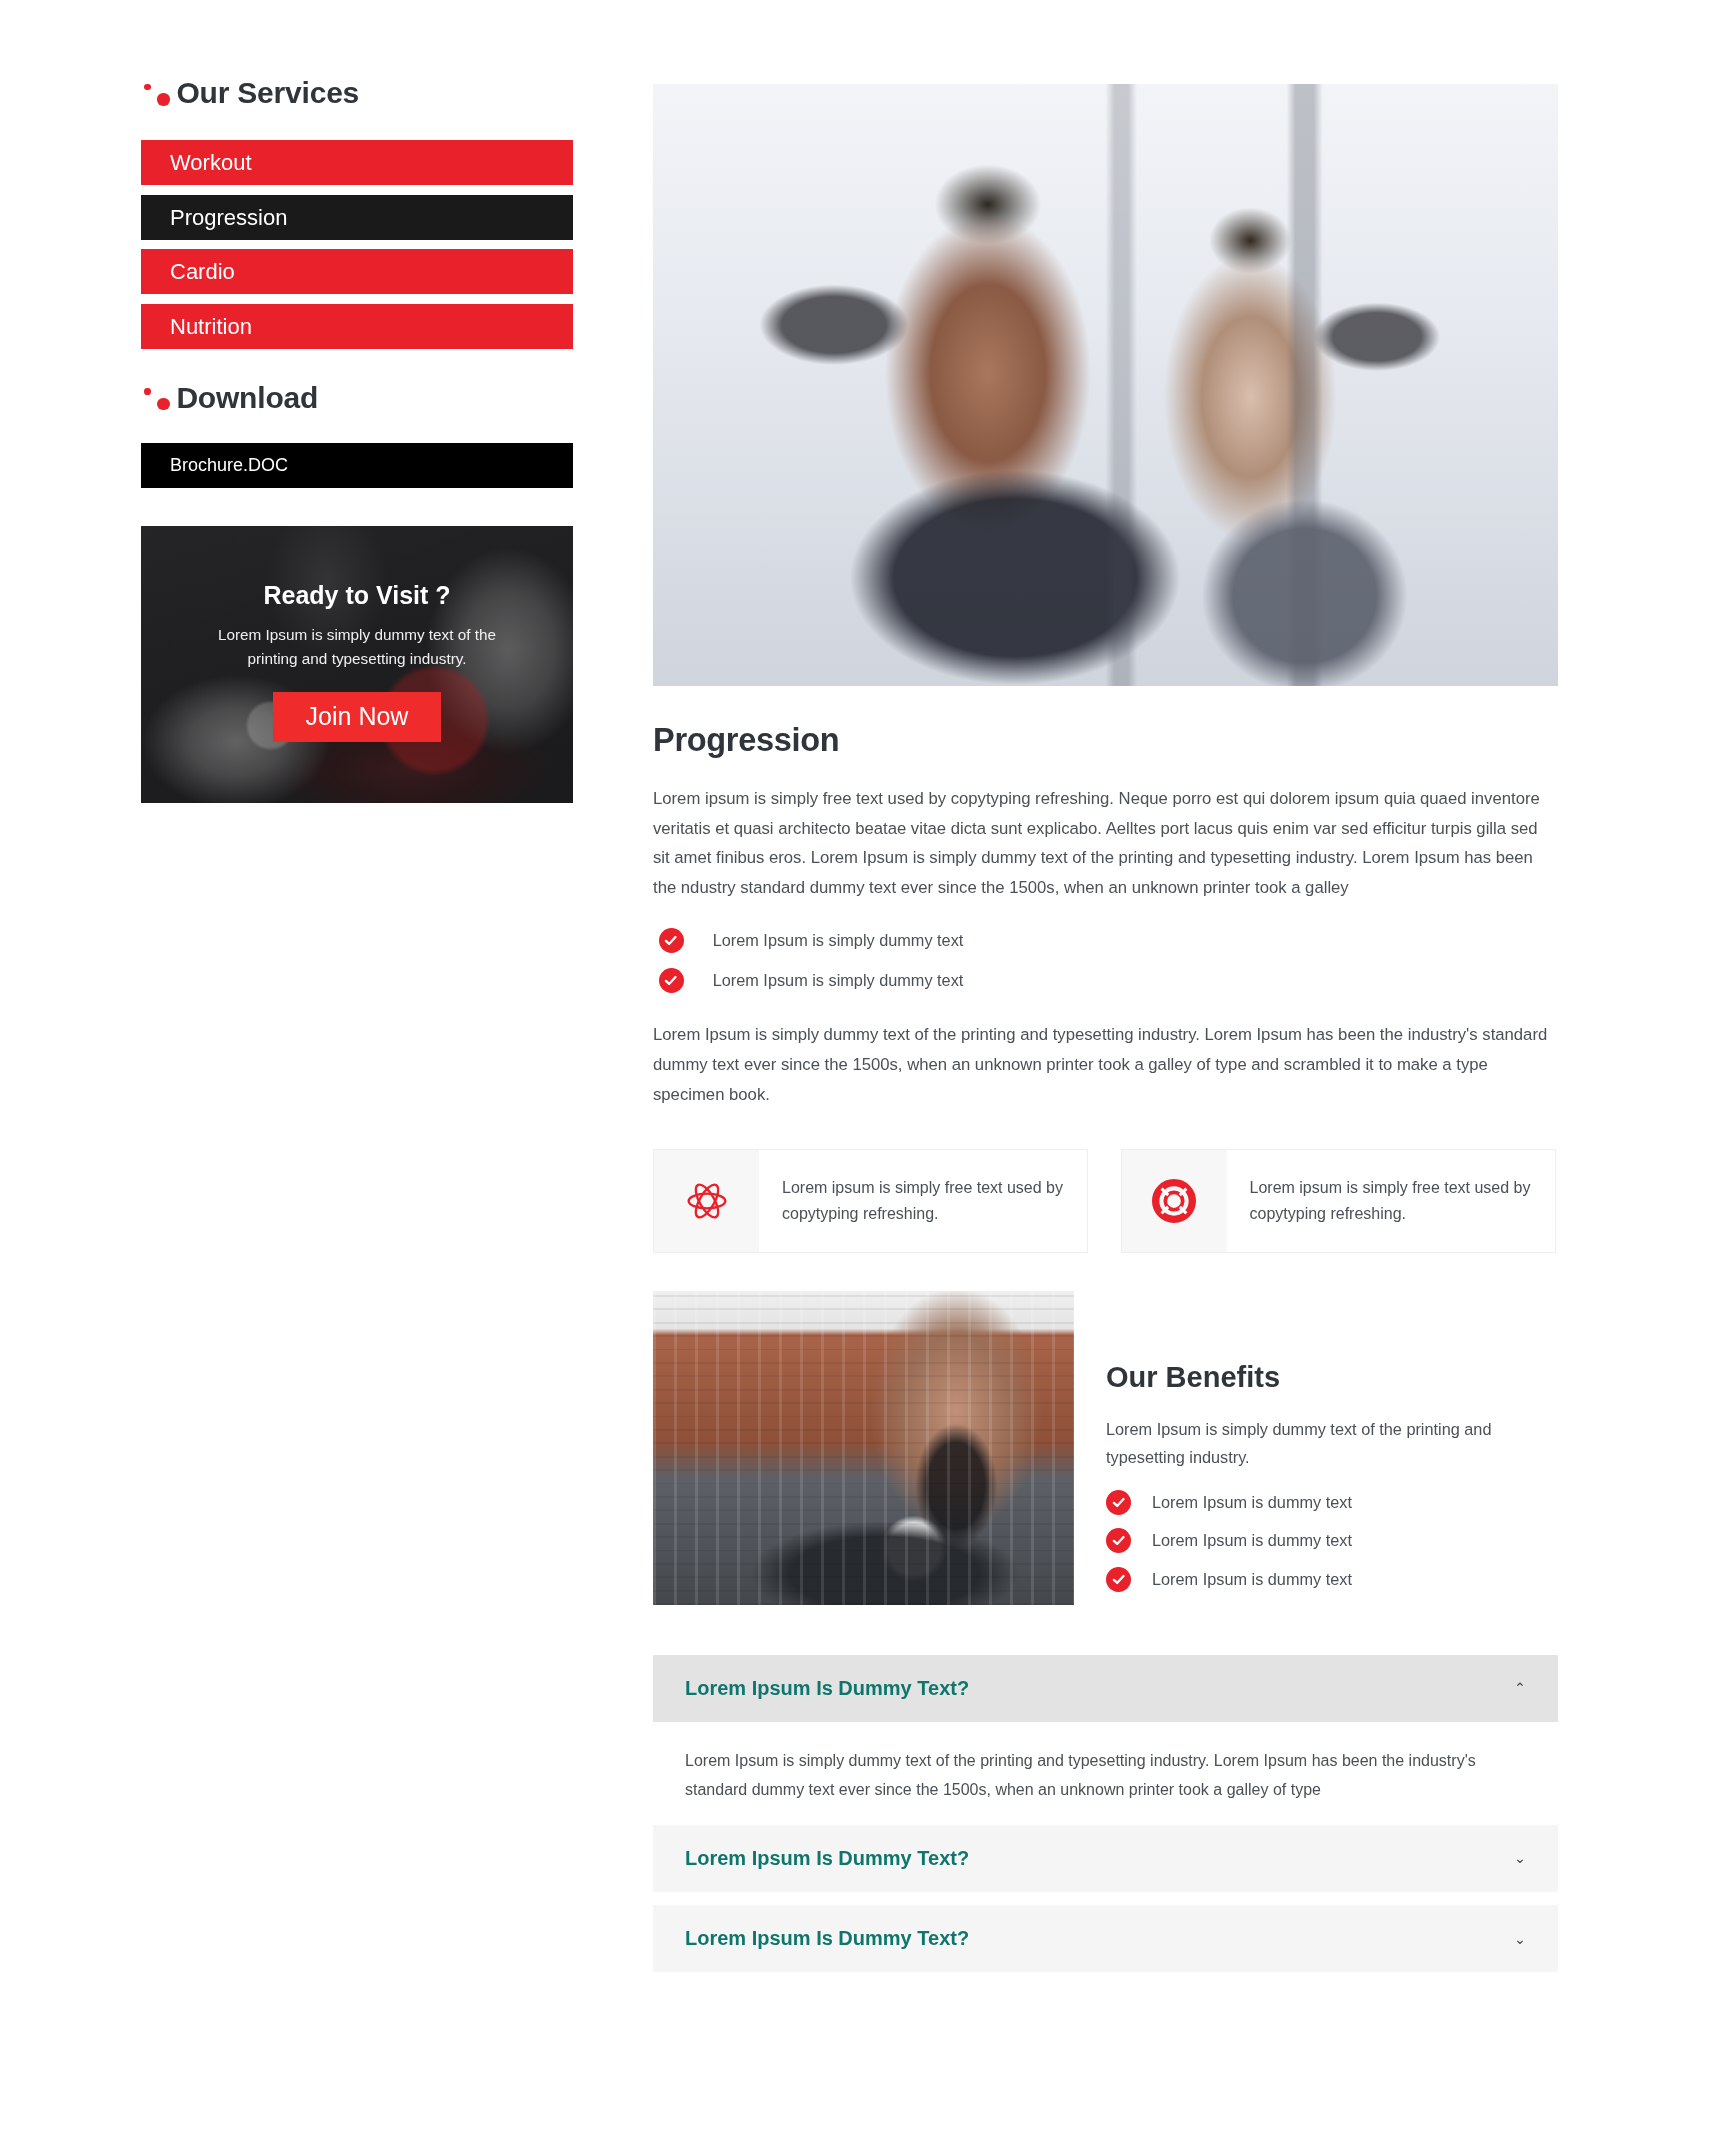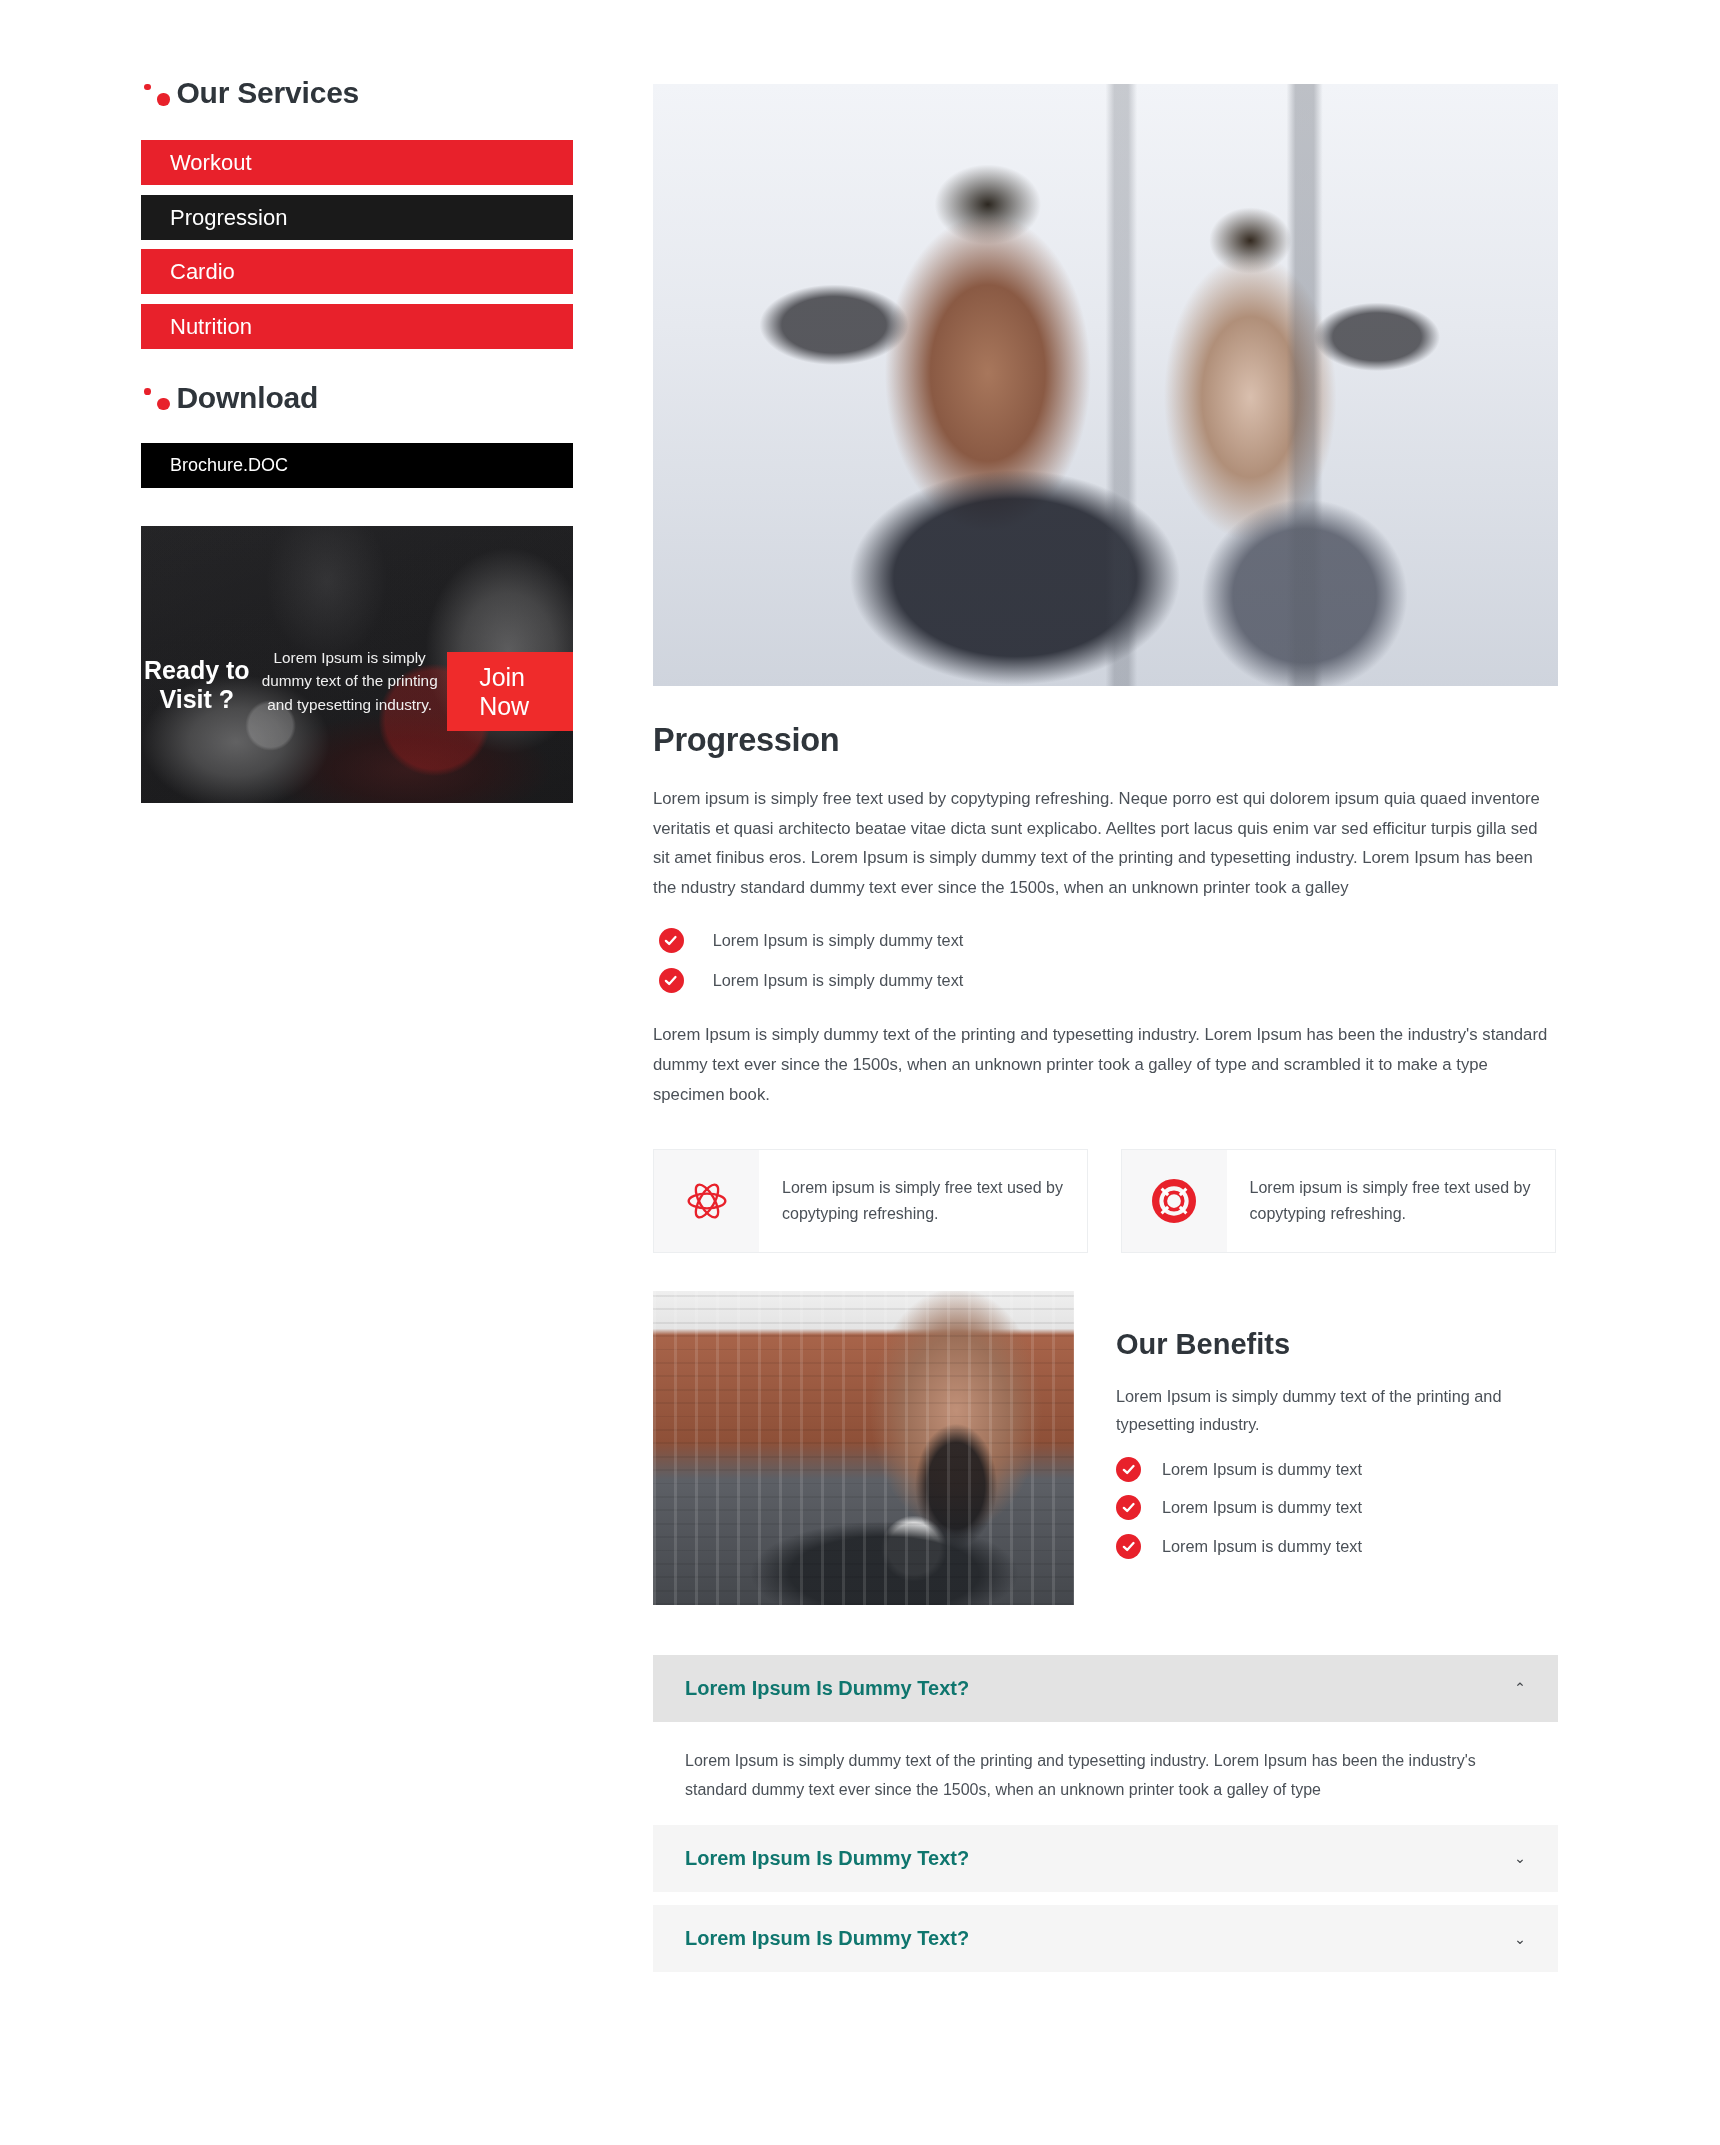--- a/index.html
+++ b/index.html
@@ -134,21 +134,21 @@
     inset: 0;
     background:
       radial-gradient(circle at 30% 72%, rgba(255,255,255,0.18) 0 6%, transparent 7%),
       radial-gradient(circle at 68% 70%, rgba(180,30,30,0.35) 0 14%, transparent 16%),
       linear-gradient(rgba(20,20,22,0.55), rgba(20,20,22,0.62));
   }
   .promo-inner {
     position: absolute;
     inset: 0;
     display: flex;
-    flex-direction: row;
+    flex-direction: column;
     align-items: center;
     justify-content: flex-start;
     padding-top: 55px;
     box-sizing: border-box;
   }
   .promo-heading {
     color: #ffffff;
     font-size: 25px;
     font-weight: bold;
     margin: 0 0 13.4px 0;
@@ -281,23 +281,23 @@
     align-items: center;
     padding: 25px 21px 25px 23px;
     font-size: 16px;
     line-height: 1.62;
     color: #4a5057;
   }
 
   
   .benefits {
     display: flex;
-    gap: 42px;
+    gap: 32px;
     margin-top: 38px;
-    align-items: center;
+    align-items: flex-end;
   }
   .benefits-img {
     position: relative;
     flex: 0 0 421px;
     width: 421px;
     height: 314px;
     overflow: hidden;
     background: #8a6150;
   }
   .benefits-bg {

